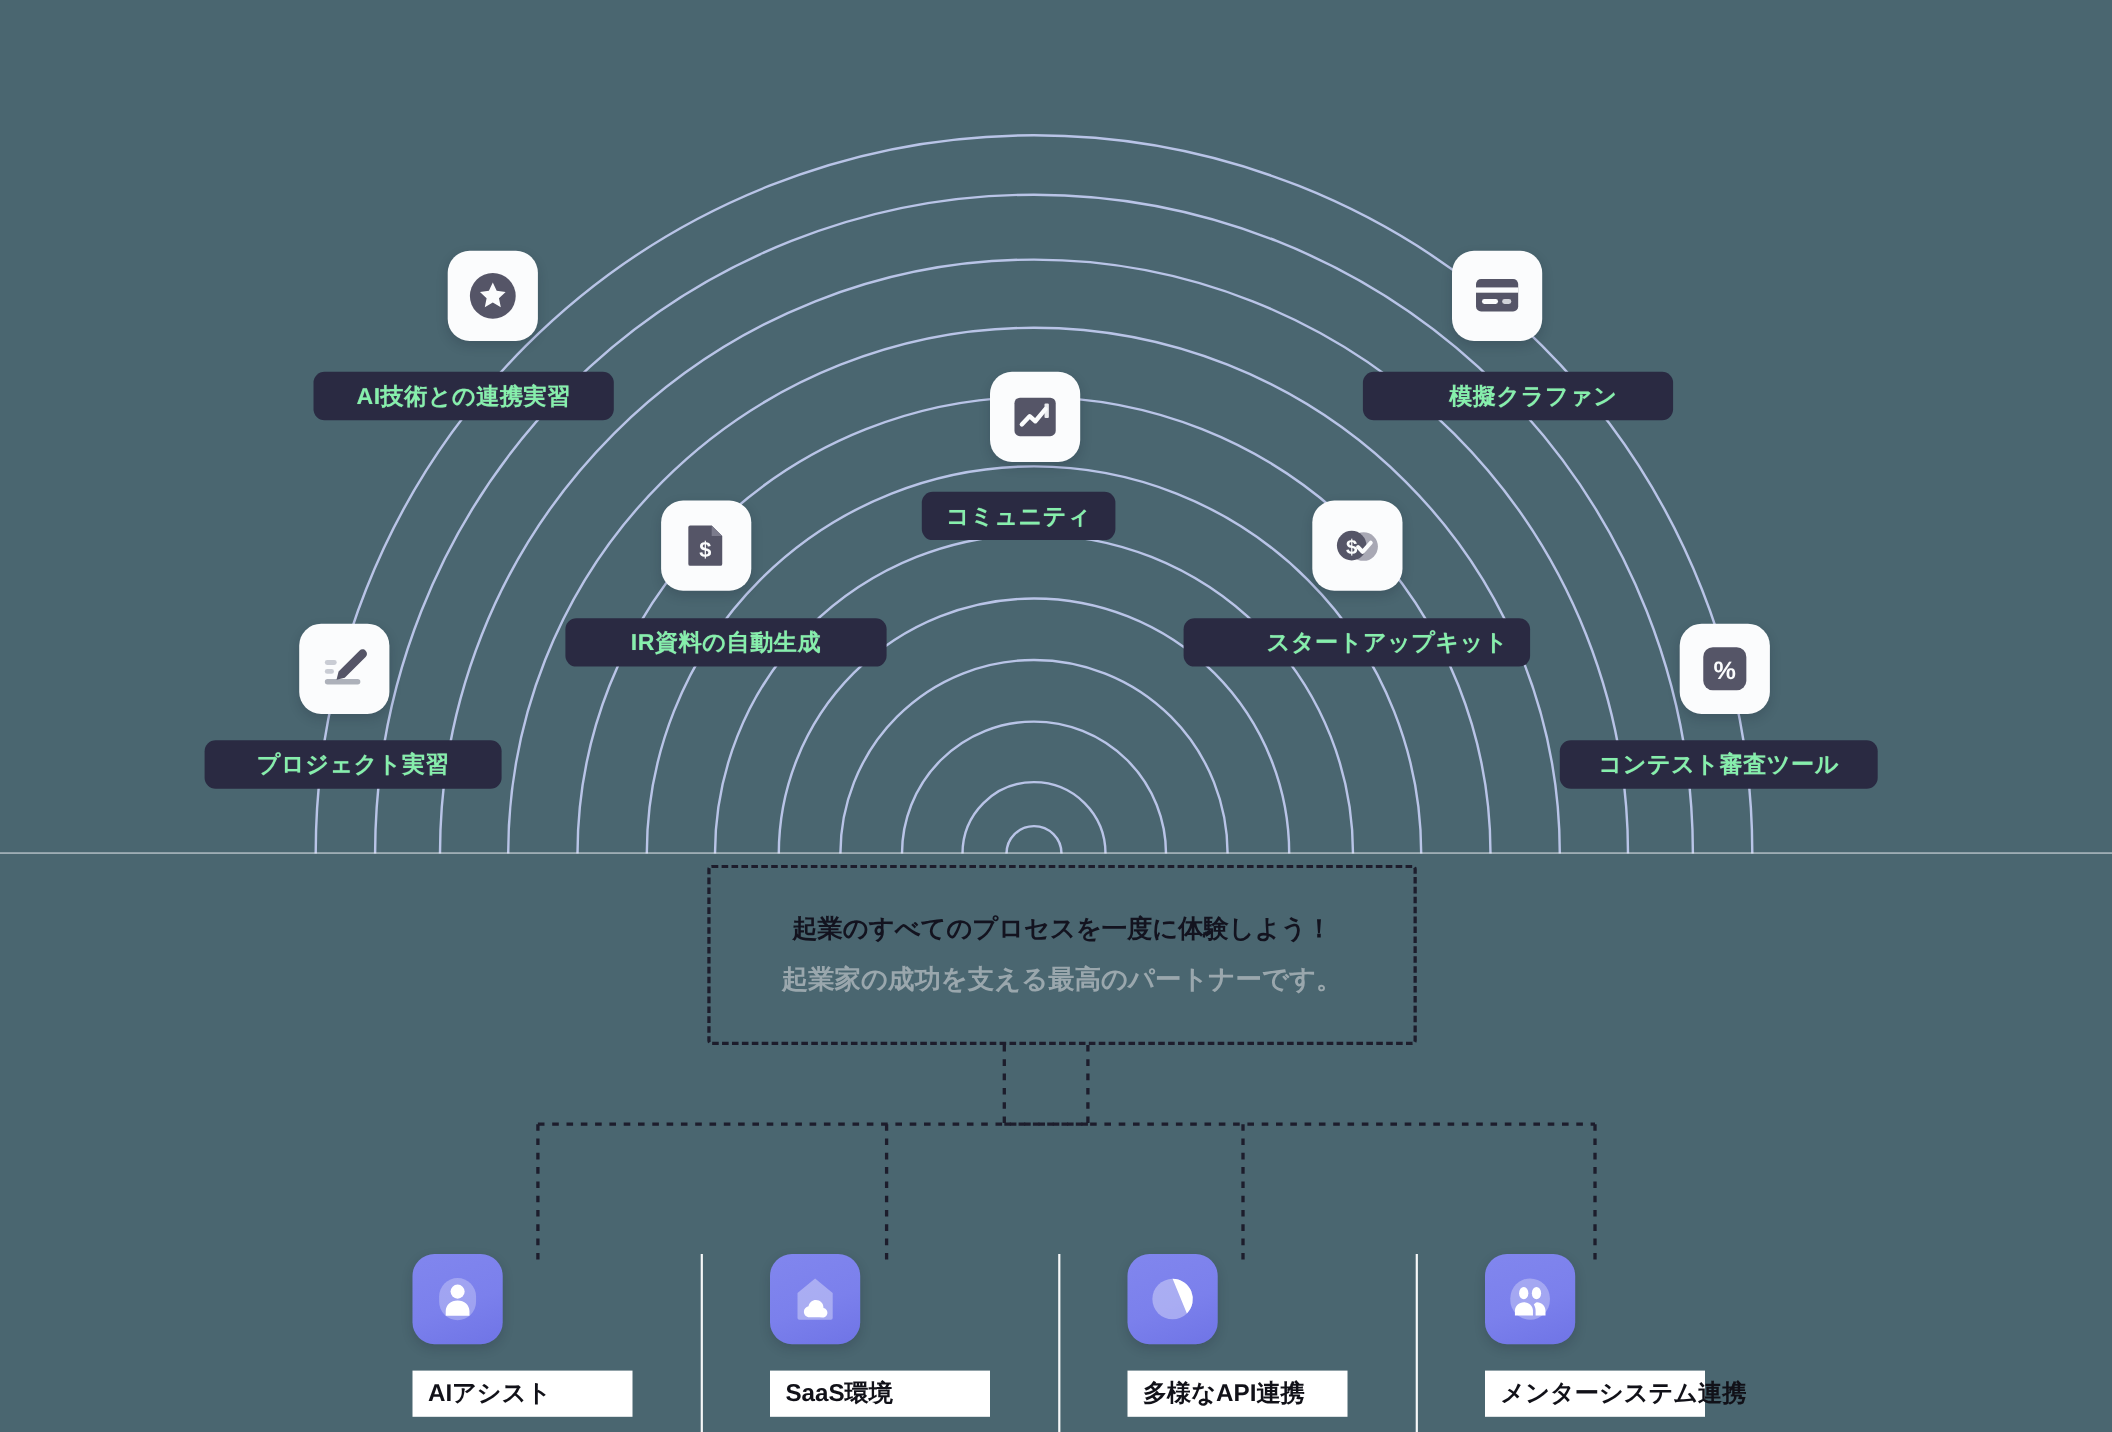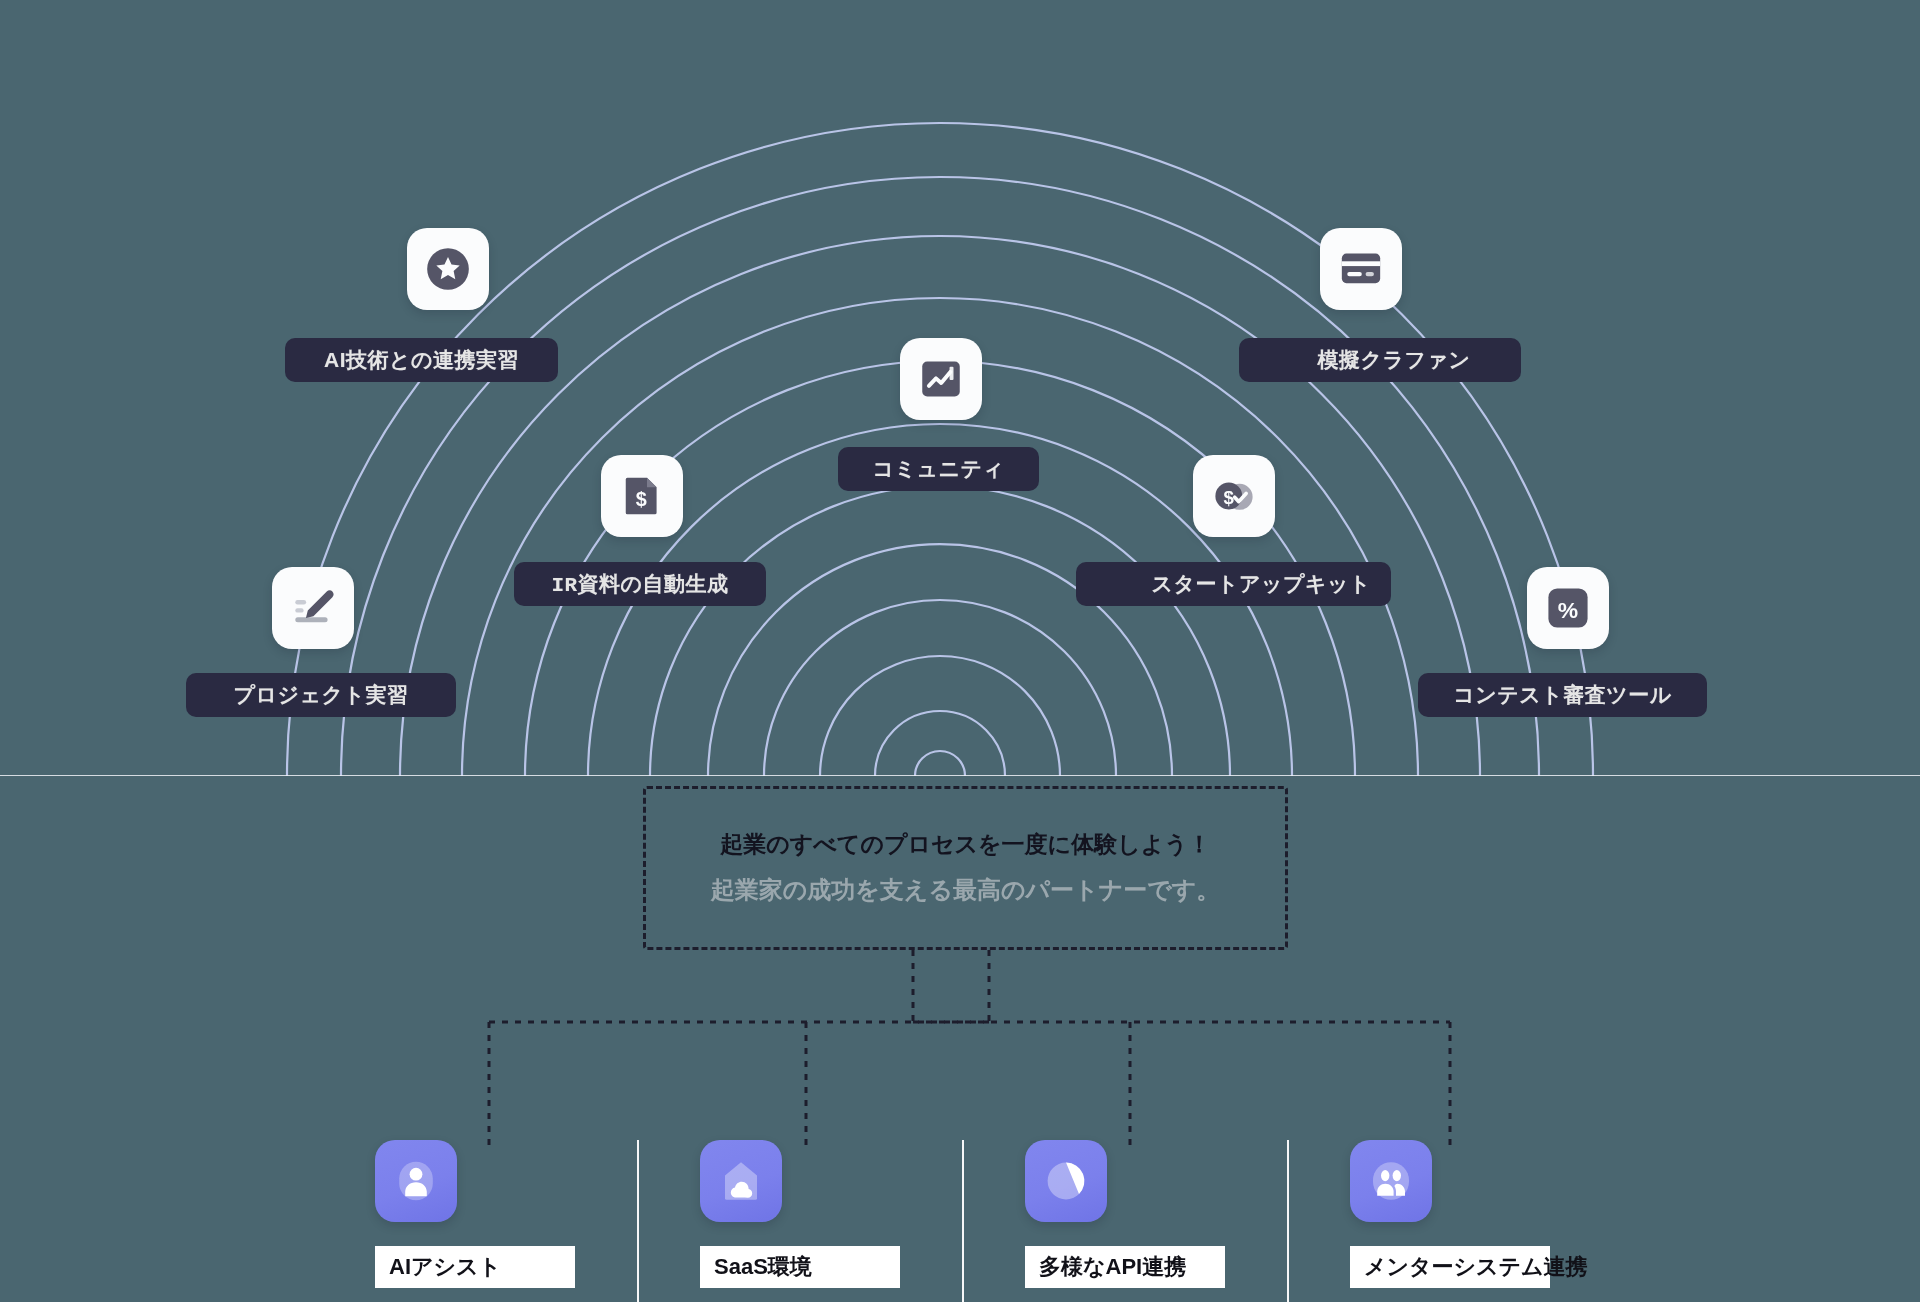--- a/index.html
+++ b/index.html
@@ -21,21 +21,21 @@
   .tile{
     position:absolute;width:82px;height:82px;border-radius:20px;
     background:#fbfcfd;box-shadow:0 4px 10px rgba(20,30,45,.18);
     display:flex;align-items:center;justify-content:center;
   }
   .tile svg{display:block;}
 
   
   .pill{
     position:absolute;height:44px;border-radius:10px;
-    background:#2a2a42;color:#e5e5e5;
+    background:#2a2a42;color:#86efac;
     display:flex;align-items:center;justify-content:center;
     padding:0 20px;white-space:nowrap;
     font-size:21px;font-weight:700;letter-spacing:.5px;
     text-shadow:0 0 1px rgba(255,255,255,.25);
     box-sizing:border-box;
   }
 
   
   #center-card{
     position:absolute;left:643px;top:786px;width:645px;height:164px;
@@ -116,32 +116,32 @@
     <span>プロジェクト実習</span>
   </div>
 
   <div class="tile" style="left:601px;top:455px;">
     <svg width="50" height="50" viewBox="0 0 24 24">
       <path d="M5 3.2h9.4L19 7.8V20a.8.8 0 0 1-.8.8H5a.8.8 0 0 1-.8-.8V4a.8.8 0 0 1 .8-.8z" fill="#555567"></path>
       <path d="M14.4 3.2L19 7.8h-4.6z" fill="#7b7b8c"></path>
       <text x="11.6" y="17" font-family="Liberation Sans, sans-serif" font-size="9.5" font-weight="700" fill="#fbfcfd" text-anchor="middle">$</text>
     </svg>
   </div>
-  <div class="pill" style="left:514px;top:562px;width:252px;font-family:Liberation Mono, monospace;">
+  <div class="pill" style="left:514px;top:562px;width:292px;">
     <span>IR資料の自動生成</span>
   </div>
 
   <div class="tile" style="left:900px;top:338px;">
     <svg width="50" height="50" viewBox="0 0 24 24">
       <rect x="3" y="3.6" width="18" height="16.8" rx="2.4" fill="#555567"></rect>
       <path d="M6.2 15.3l3.4-3.6 2.5 2.2 4.4-5.3" fill="none" stroke="#fbfcfd" stroke-width="1.9" stroke-linecap="round" stroke-linejoin="round"></path>
       <rect x="16.1" y="6.1" width="1.9" height="6.4" rx="0.5" fill="#fbfcfd" opacity="0.9"></rect>
     </svg>
   </div>
-  <div class="pill" style="left:838px;top:447px;width:201px;">
+  <div class="pill" style="left:838px;top:447px;width:176px;">
     <span>コミュニティ</span>
   </div>
 
   <div class="tile" style="left:1193px;top:455px;">
     <svg width="52" height="52" viewBox="0 0 24 24">
       <circle cx="14.6" cy="12.4" r="6" fill="#a8a8b4"></circle>
       <circle cx="9.6" cy="12" r="6.2" fill="#555567"></circle>
       <text x="9.6" y="15.6" font-family="Liberation Sans, sans-serif" font-size="8.6" font-weight="700" fill="#fbfcfd" text-anchor="middle">$</text>
       <path d="M12.3 12.6l1.9 2 3.4-3.8" fill="none" stroke="#fbfcfd" stroke-width="1.7" stroke-linecap="round" stroke-linejoin="round"></path>
     </svg>

